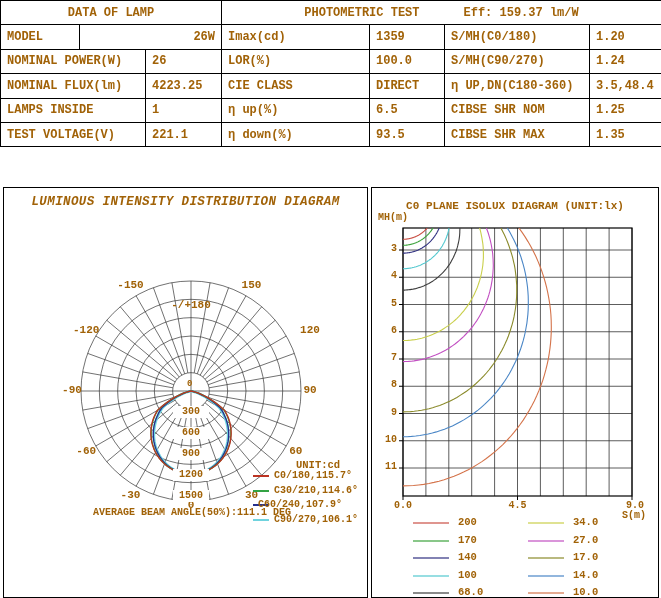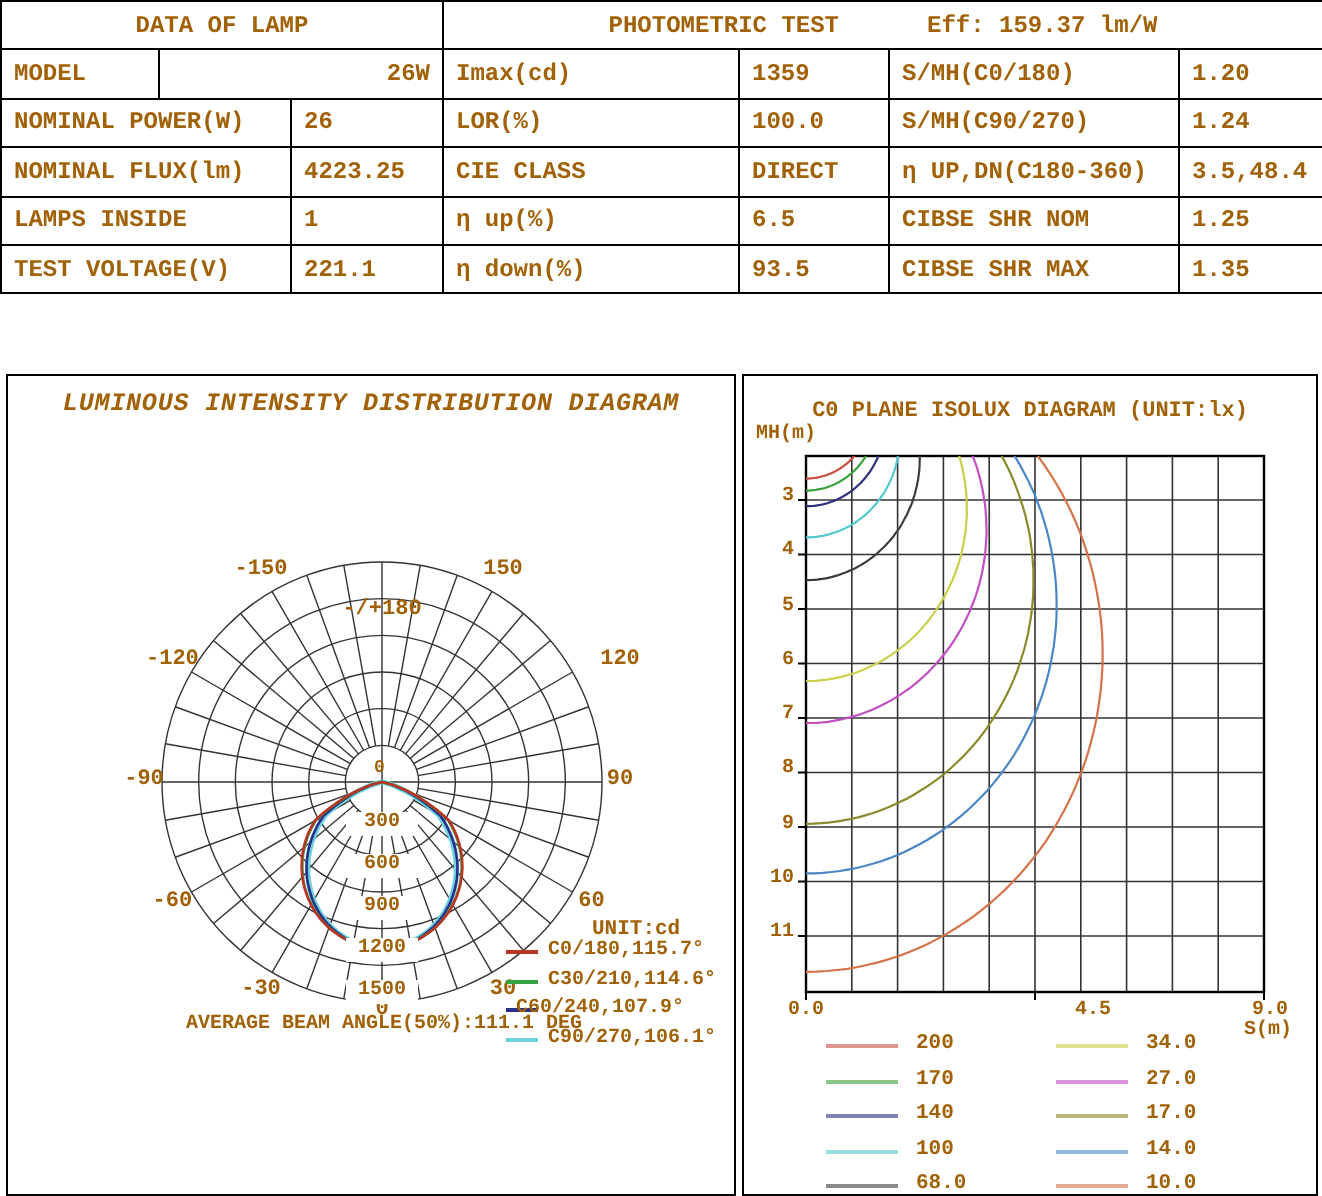--- a/index.html
+++ b/index.html
@@ -230,21 +230,21 @@
   <div class="lbl ytick" style="left: 1px; top: 55px;">3</div>
       <div class="lbl ytick" style="left: 1px; top: 82.25px;">4</div>
       <div class="lbl ytick" style="left: 1px; top: 109.5px;">5</div>
       <div class="lbl ytick" style="left: 1px; top: 136.75px;">6</div>
       <div class="lbl ytick" style="left: 1px; top: 164px;">7</div>
       <div class="lbl ytick" style="left: 1px; top: 191.25px;">8</div>
       <div class="lbl ytick" style="left: 1px; top: 218.5px;">9</div>
       <div class="lbl ytick" style="left: 1px; top: 245.75px;">10</div>
       <div class="lbl ytick" style="left: 1px; top: 273px;">11</div>
       <div class="lbl xtick" style="left: 16px; top: 312px;">0.0</div>
-      <div class="lbl xtick" style="left: 130.5px; top: 312px; margin-left: 29px;">4.5</div>
+      <div class="lbl xtick" style="left: 130.5px; top: 312px;">4.5</div>
       <div class="lbl xtick" style="left: 248px; top: 312px;">9.0</div>
       <div class="sw" style="left: 41px; top: 334px; width: 36px; background: rgb(201, 79, 68); opacity: 0.6;"></div>
       <div class="lbl" style="left: 86px; top: 328px; font-size: 10.5px;">200</div>
       <div class="sw" style="left: 41px; top: 351.5px; width: 36px; background: rgb(58, 162, 58); opacity: 0.6;"></div>
       <div class="lbl" style="left: 86px; top: 345.5px; font-size: 10.5px;">170</div>
       <div class="sw" style="left: 41px; top: 369px; width: 36px; background: rgb(47, 47, 128); opacity: 0.6;"></div>
       <div class="lbl" style="left: 86px; top: 363px; font-size: 10.5px;">140</div>
       <div class="sw" style="left: 41px; top: 386.5px; width: 36px; background: rgb(82, 200, 207); opacity: 0.6;"></div>
       <div class="lbl" style="left: 86px; top: 380.5px; font-size: 10.5px;">100</div>
       <div class="sw" style="left: 41px; top: 404px; width: 36px; background: rgb(60, 60, 60); opacity: 0.6;"></div>

